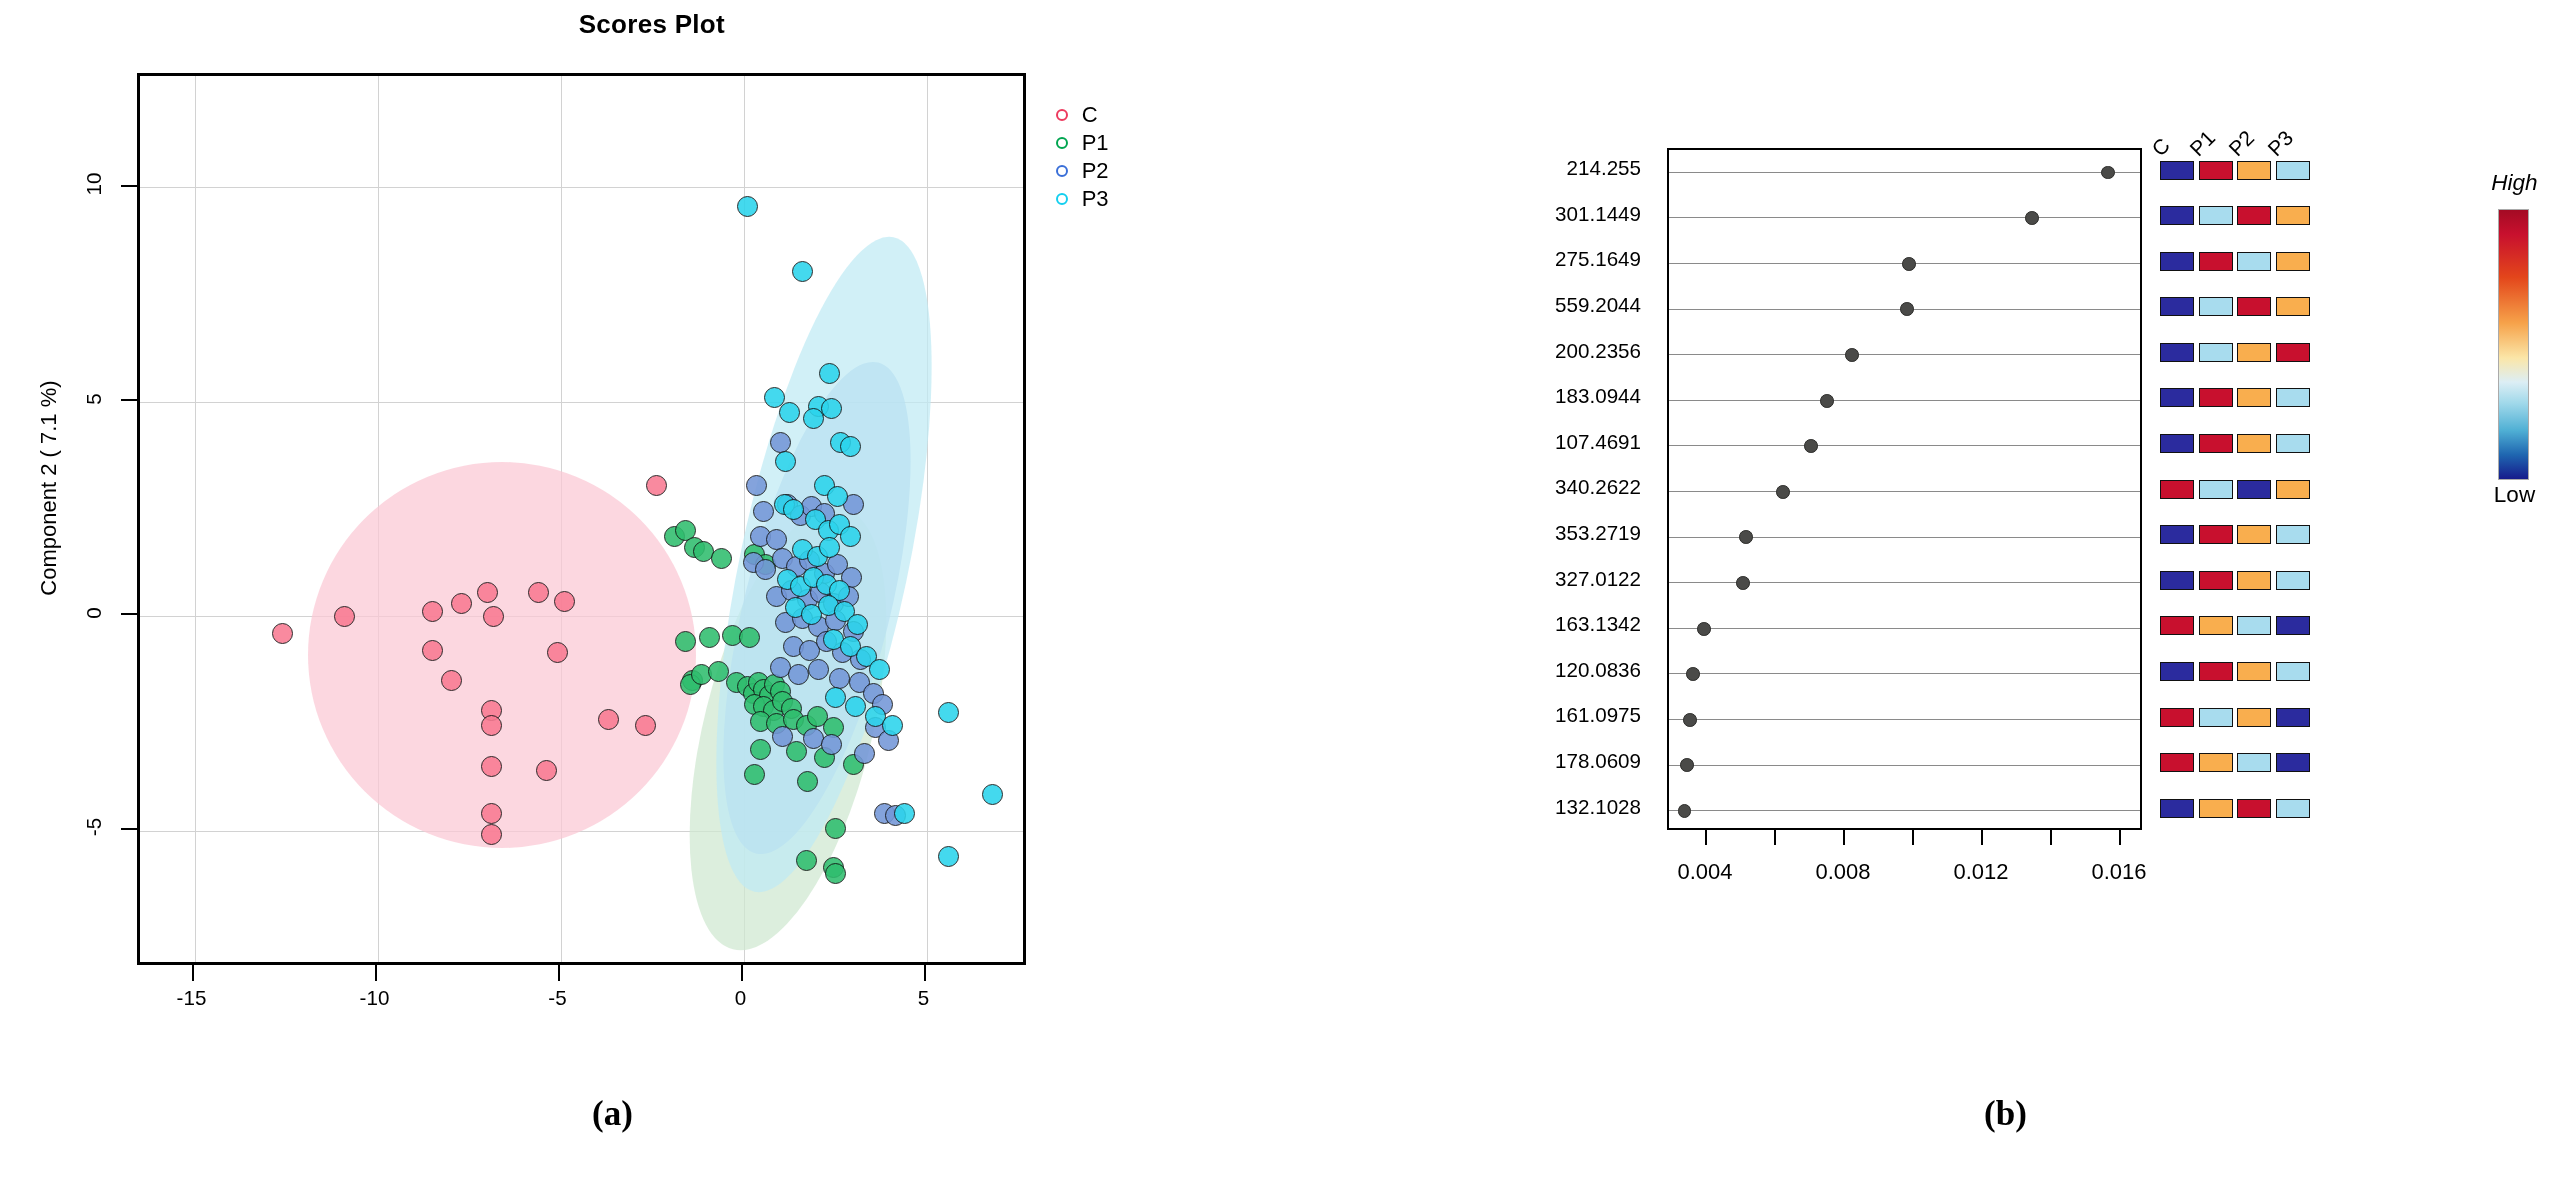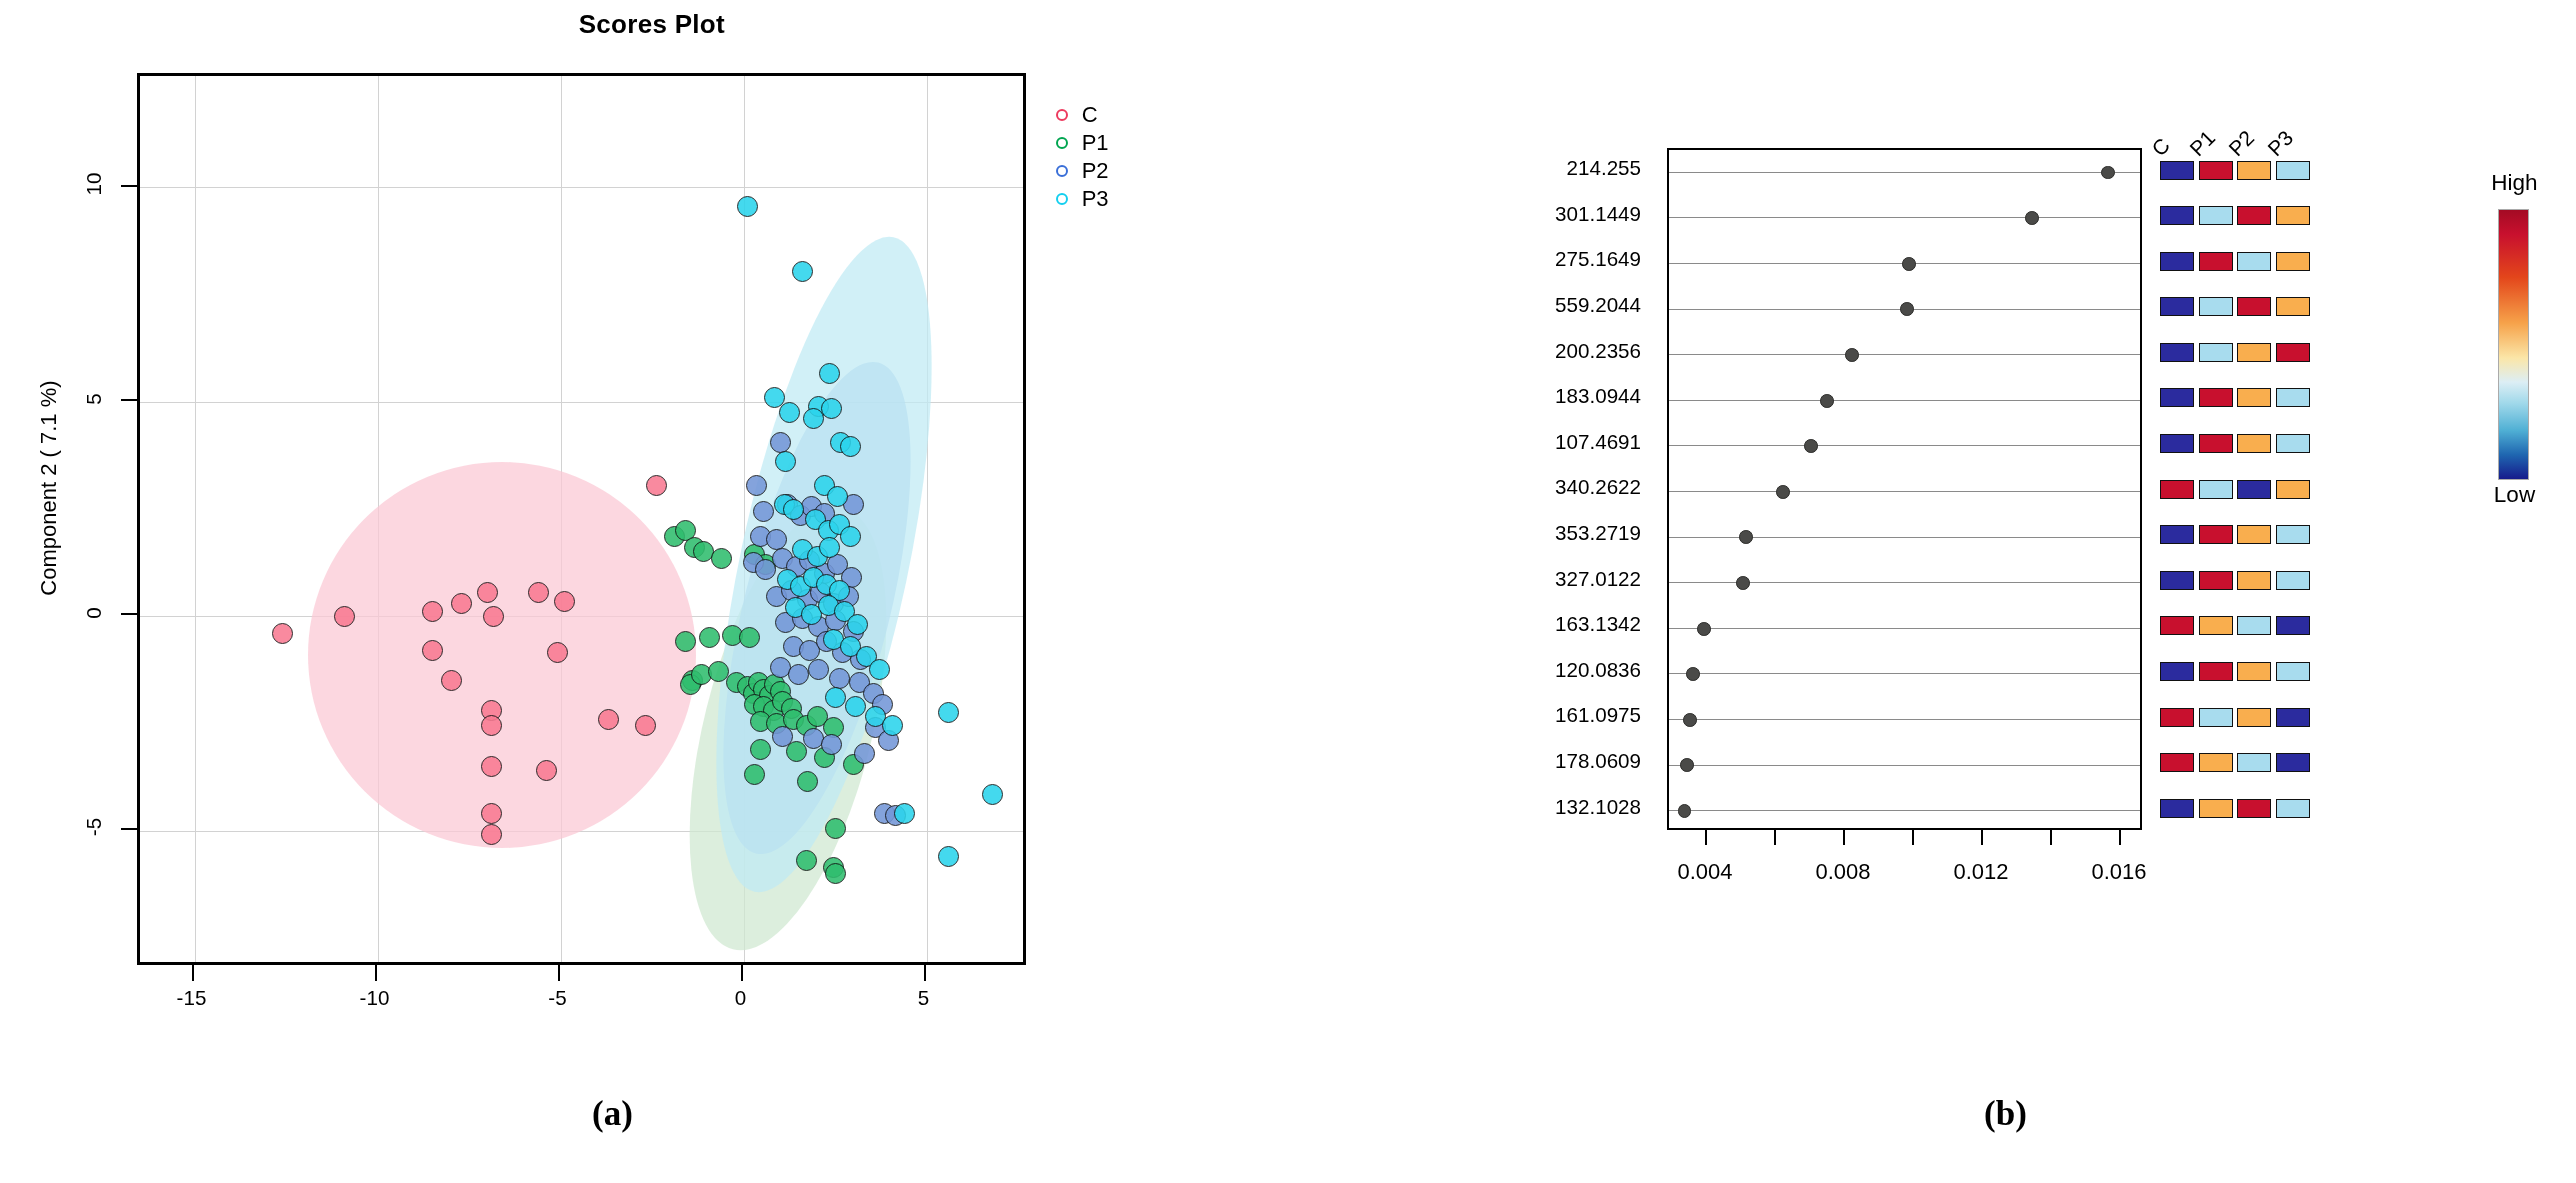--- a/index.html
+++ b/index.html
@@ -44,21 +44,21 @@
   .bxtick{position:absolute;width:1.9px;height:15px;background:#000;}
   .bxticklab{position:absolute;font-size:22px;text-align:center;width:100px;}
   #xlabel-b{position:absolute;left:455px;top:943px;width:500px;text-align:center;font-size:25px;}
   #heatmap{position:absolute;left:873px;top:148px;}
   .hm-cell{position:absolute;width:34px;height:19px;border:1.9px solid #111;box-sizing:border-box;}
   .hm-colhead{position:absolute;font-size:21px;transform:rotate(-45deg);
      transform-origin:left bottom;white-space:nowrap;}
   #cbar{position:absolute;left:1211px;top:209px;width:29px;height:269px;border:0.6px solid #aaa;
      background:linear-gradient(to bottom,#A40B24 0%,#C8102E 9%,#E3461B 25%,#F6A24A 42%,
        #FBE6A8 55%,#DCEEF5 64%,#9FD8EA 72%,#4FAFD4 82%,#1F66B0 91%,#161B8C 100%);}
-  #cbar-high{position:absolute;left:1187px;top:170px;width:81px;text-align:center;font-size:22.5px;}
+  #cbar-high{position:absolute;left:1187px;top:170px;width:81px;text-align:center;font-size:22.5px;font-style:italic;}
   #cbar-low{position:absolute;left:1187px;top:482px;width:81px;text-align:center;font-size:22.5px;}
   #label-b{position:absolute;left:656px;top:1094px;width:125px;text-align:center;
      font-family:"Liberation Serif",serif;font-size:35px;font-weight:bold;}
 </style>
 </head>
 <body>
 
 <div class="panel" id="panel-a">
   <div id="scores-title">Scores Plot</div>
   <div id="plotbox-a">

